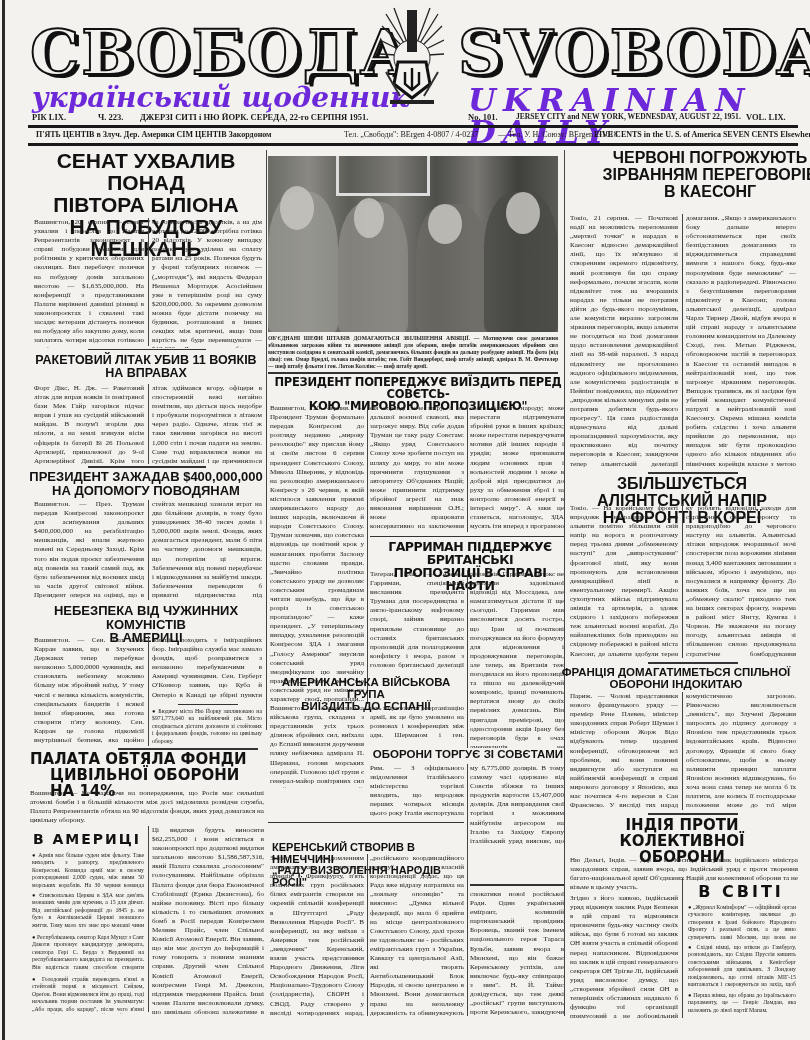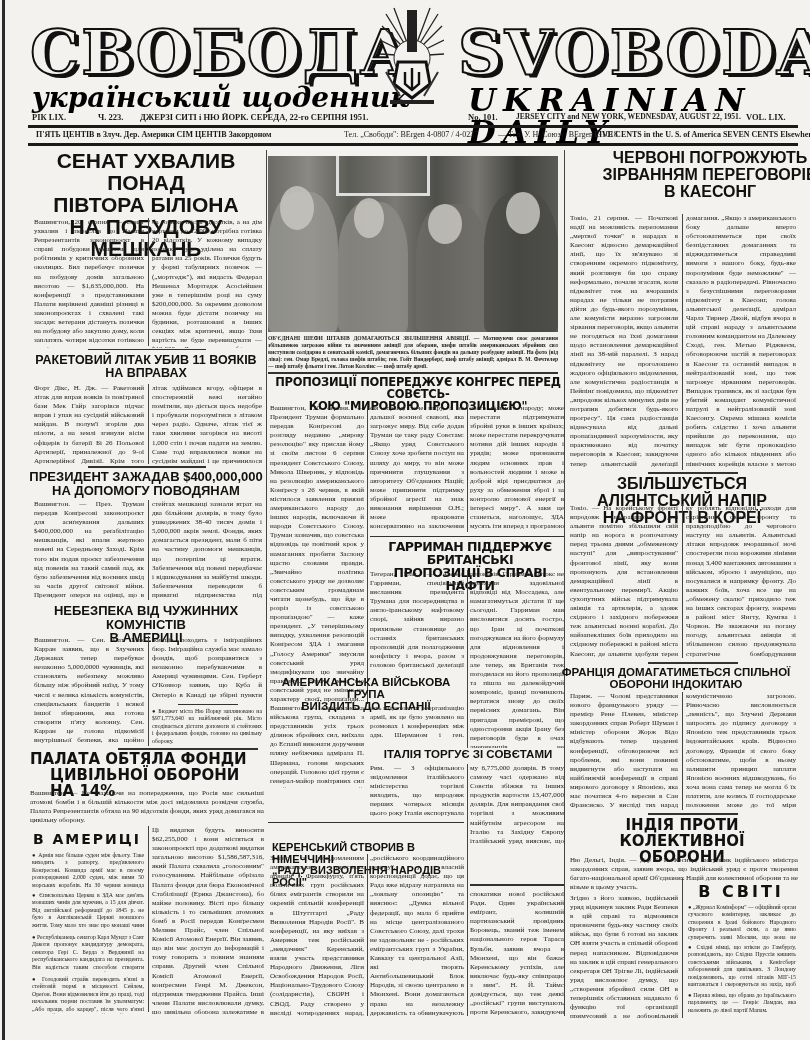--- a/index.html
+++ b/index.html
@@ -15,21 +15,21 @@
   
   .masthead { position: absolute; left: 0; top: 0; width: 770px; height: 118px; }
   .mast-title {
     position: absolute; top: 22px; font-family: "DejaVu Serif", serif; font-weight: bold;
     font-size: 62px; letter-spacing: 2px; color: #f4f2ee;
     -webkit-text-stroke: 2px #111; text-shadow: 4px 3px 0 #111; line-height: 1;
   }
   .mast-title.ua { left: 2px; }
   .mast-title.en { left: 430px; }
   .mast-sub {
-    position: absolute; top: 84px; font-weight: bold; color: #000000; line-height: 1;
+    position: absolute; top: 84px; font-weight: bold; color: #6d28d9; line-height: 1;
   }
   .mast-sub.ua { left: 4px; font-size: 28px; font-family: "DejaVu Serif", serif; font-style: italic; }
   .mast-sub.en { left: 440px; font-size: 32px; font-family: "DejaVu Serif", serif; font-style: italic; letter-spacing: 7px; }
   .emblem {
     position: absolute; left: 352px; top: 6px; width: 64px; height: 102px;
   }
   .dateline {
     position: absolute; top: 112px; left: 0; width: 770px; height: 12px;
     font-size: 8.5px; font-weight: bold; font-family: "Liberation Serif", serif;
   }
@@ -185,21 +185,21 @@
     <div class="head" style="left:160px; top:48px; width:34px; height:40px;"></div>
     <div class="fig" style="left:216px; width:74px; height:140px; background:#4a4a46"></div>
     <div class="head" style="left:238px; top:36px; width:34px; height:42px;"></div>
     <div style="position:absolute; left:68px; top:0; width:94px; height:40px; border:3px solid #ddd; border-top:none;"></div>
   </div>
   <div class="caption">ОБ'ЄДНАНІ ШЕФИ ШТАБІВ ДОМАГАЮТЬСЯ ЗБІЛЬШЕННЯ АВІЯЦІЇ. — Мотивуючи своє домагання збільшеною загрозою війни та значенням авіяції для оборони, шефи штабів американських збройних сил виступили солідарно в сенатській комісії, домагаючись більших фондів на дальшу розбудову авіяції. На фото (від ліва): ген. Омар Бредлі, голова шефів штабів; ген. Гойт Вандерберґ, шеф штабу авіяції; адмірал В. М. Фечтелер — шеф штабу фльоти і ген. Лотон Коллінс — шеф штабу армії.</div>
 
   <div>
     <div class="hrule2" style="left:240px; top:372px; width:290px;"></div>
     <div class="hl" style="left:240px; top:376px; width:300px; font-size:11.5px; letter-spacing:-0.3px;">
-      <div>ПРОПОЗИЦІЇ ПОПЕРЕДЖУЄ КОНГРЕС ПЕРЕД СОВЄТСЬ-</div>
+      <div>ПРЕЗИДЕНТ ПОПЕРЕДЖУЄ ВИЇЗДИТЬ ПЕРЕД СОВЄТСЬ-</div>
       <div>КОЮ "МИРОВОЮ ПРОПОЗИЦІЄЮ"</div>
     </div>
     <div class="body-col" style="left:242px; top:404px; width:94px; height:302px;">Вашингтон, 20 серпня. — Президент Труман формально передав Конґресові до розгляду недавню „мирову резолюцію" яку прислав йому зі своїм листом 6 серпня президент Совєтського Союзу, Микола Шверник, у відповідь на резолюцію американського Конґресу з 26 червня, в якій містилося заявлення приязні американського народу до інших народів, включаючи й народи Совєтського Союзу. Труман зазначив, що совєтська відповідь це повітний крок у намаганнях пробити Заслону щастю словами правди. „Звичайно політика совєтського уряду не дозволяє совєтським громадянам читати щонебудь, що йде в розріз із совєтською пропаґандою" — каже президент. „У теперішньому випадку, ухвалення резолюцій Конґресом ЗДА і змагання „Голосу Америки" змусили совєтський уряд змодифікувати цю звичайну практику..., одначе ясне, що совєтський уряд не змінив це характеру своєї пропаґанди... Конґрес зможе легко зрозуміти помилки і неправдиві заяви обох тих документів (совєтської резолюції й листа Шверніка)". Президент заявив, що треба діл, а не самих слів, щоб переконати вільний світ, що Ро-</div>
     <div class="vrule" style="left:339px; top:404px; height:300px;"></div>
     <div class="body-col" style="left:342px; top:404px; width:94px; height:128px;">сія справді хоче миру, а не дальшої воєнної сваволі, яка загрожує миру. Від себе додав Труман це таку раду Совєтам: „Якщо уряд Совєтського Союзу хоче зробити поступ на шляху до миру, то він може причинити глушування з авторитету Об'єднаних Націй; може припинити підтримку збройної агресії на знак виконання вирішення О.Н.; може працювати консервативно на заключення миру з Німеччиною, Австрією і Японією; може зректися насильного втручання в інших країнах режиму, який не має підтримки</div>
     <div class="vrule" style="left:439px; top:404px; height:128px;"></div>
     <div class="body-col" style="left:442px; top:404px; width:94px; height:128px;">свого вільного народу; може перестати підтримувати збройні руки в інших країнах; може перестати перекручувати мотиви дій інших народів і урядів; може признавати людям основних прав і вольностей людини і може в доброй вірі приєднатися до руху за обмеження зброї і за контролю атомової енергії в інтересі миру". А заки це станеться, наголошує, ЗДА мусять іти вперед з програмою озброєння своїх ЗДА і вільного світу з погляду військового, а з погляду дипломатичного— підтримувати О.Н.</div>
   </div>
 
   <div>
@@ -216,21 +216,21 @@
   <div>
     <div class="hl cond" style="left:240px; top:676px; width:196px; font-size:11.5px;">
       <div>АМЕРИКАНСЬКА ВІЙСЬКОВА ГРУПА</div>
       <div>ВИЇЗДИТЬ ДО ЕСПАНІЇ</div>
     </div>
     <div class="body-col" style="left:242px; top:704px; width:94px; height:84px;">Вашингтон. — Американська військова група, складена з представників усіх трьох ділянок збройних сил, виїхала до Еспанії виконати доручення пляну небіжчика адмірала П. Шермана, голови морських операцій. Головою цієї групи є генерал-майор повітряних сил Джеймс В. Спрай. Департамент оборони не хоче давати вияснень до повідомлення в якому подані імена членів військової групи. Група складається з семи осіб — вищих офіцерів і командувачів різних з'єднань. Вони ма-</div>
     <div class="body-col" style="left:342px; top:704px; width:94px; height:38px;">ють підготовити реорганізацію армії, як це було умовлено на розмовах і конференціях між адм. Шерманом і ген. Франком, диктатором Еспанії.</div>
   </div>
 
   <div>
-    <div class="hl cond" style="left:342px; top:748px; width:196px; font-size:11.5px;">ІТАЛІЯ ТОРГУЄ ЗІ СОВЄТАМИ</div>
+    <div class="hl cond" style="left:342px; top:748px; width:196px; font-size:11.5px;">ОБОРОНИ ТОРГУЄ ЗІ СОВЄТАМИ</div>
     <div class="body-col" style="left:342px; top:764px; width:94px; height:56px;">Рим. — З офіціяльного звідомлення італійського міністерства торгівлі виходить, що впродовж перших чотирьох місяців цього року Італія експортувала до Совєтського Союзу, всяких машин, електричного приладдя та залізничних частин на загальну су-</div>
     <div class="vrule" style="left:439px; top:764px; height:252px;"></div>
     <div class="body-col" style="left:442px; top:764px; width:94px; height:84px;">му 6,775,000 долярів. В тому самому часі одержано від Совєтів збіжжя та інших продуктів вартости 13,407,000 долярів. Для виправдання свої торгівлі з можливим майбутнім агресором на Італію та Західну Європу італійський уряд виясняє, що вислана машини до Совєтського Союзу ніскому не змінюють італійські резерви стратегічних матеріялів, бо на виріб всіх цих машин Совєти в більшості доставляли свої сировині, на чому італійська створюється італійська індустрія.</div>
   </div>
 
   <div>
     <div class="hrule" style="left:240px; top:822px; width:196px;"></div>
     <div class="hl cond" style="left:244px; top:826px; width:196px; font-size:11px; text-align:left;margin-top:16px;">
       <div>КЕРЕНСЬКИЙ СТВОРИВ В НІМЕЧЧИНІ</div>
       <div>„РАДУ ВИЗВОЛЕННЯ НАРОДІВ РОСІЇ"</div>

